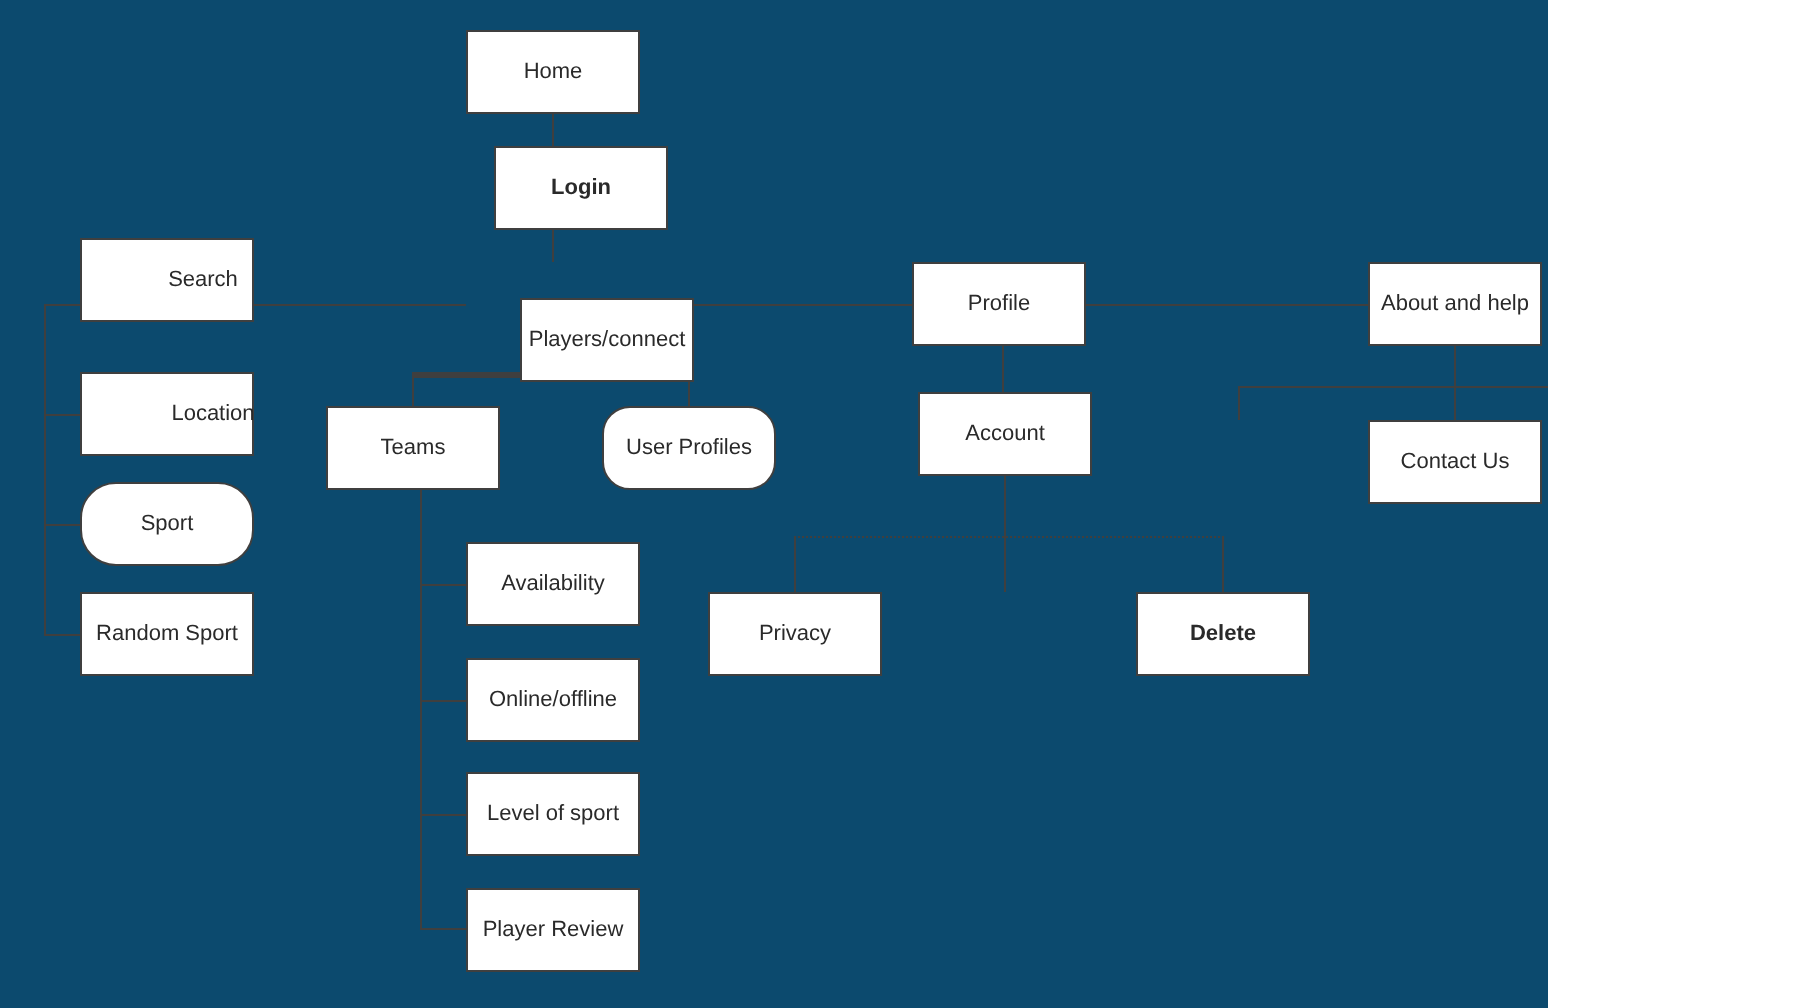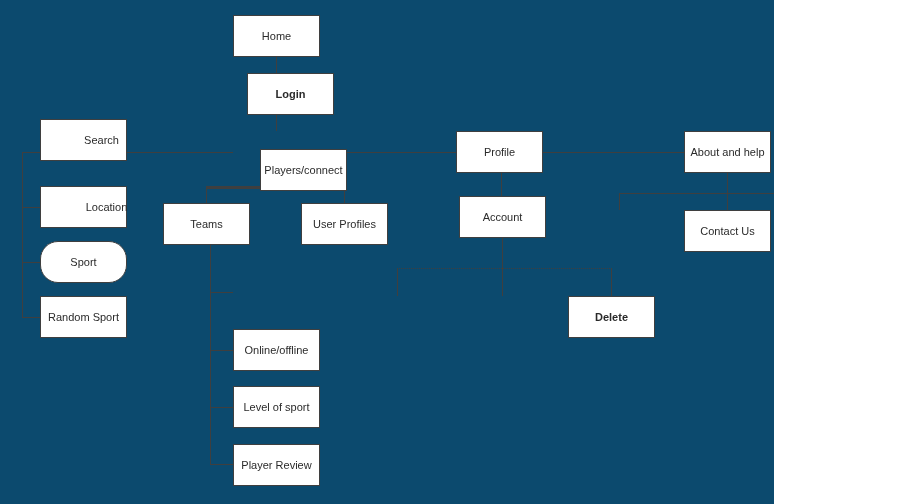--- a/index.html
+++ b/index.html
@@ -80,25 +80,27 @@
   <div class="node" style="left:233px;top:149px;margin-left:27px;">Players/connect</div>
   <div class="node" style="left:40px;top:119px;padding-left:38px;">Search</div>
   <div class="node" style="left:456px;top:131px;">Profile</div>
   <div class="node" style="left:684px;top:131px;">About and help</div>
 
   <div class="node" style="left:40px;top:186px;padding-left:48px;">Location</div>
   <div class="node" style="left:40px;top:241px;border-radius:18px;">Sport</div>
   <div class="node" style="left:40px;top:296px;text-align:right;">Random Sport</div>
 
   <div class="node" style="left:163px;top:203px;">Teams</div>
-  <div class="node" style="left:301px;top:203px;">User Profiles</div>
+  <div class="node" style="left:301px;top:203px;border-radius:14px;">User Profiles</div>
 
+  <div class="node" style="left:233px;top:271px;">Availability</div>
   <div class="node" style="left:233px;top:329px;">Online/offline</div>
   <div class="node" style="left:233px;top:386px;">Level of sport</div>
   <div class="node" style="left:233px;top:444px;">Player Review</div>
 
   <div class="node" style="left:459px;top:196px;">Account</div>
+  <div class="node" style="left:354px;top:296px;">Privacy</div>
   <div class="node" style="left:568px;top:296px;font-weight:bold;">Delete</div>
 
   <div class="node" style="left:684px;top:210px;">Contact Us</div>
   <div class="node" style="left:792px;top:210px;margin-left:40px;">Terms</div>
 
 </div>
 
 </body></html>

